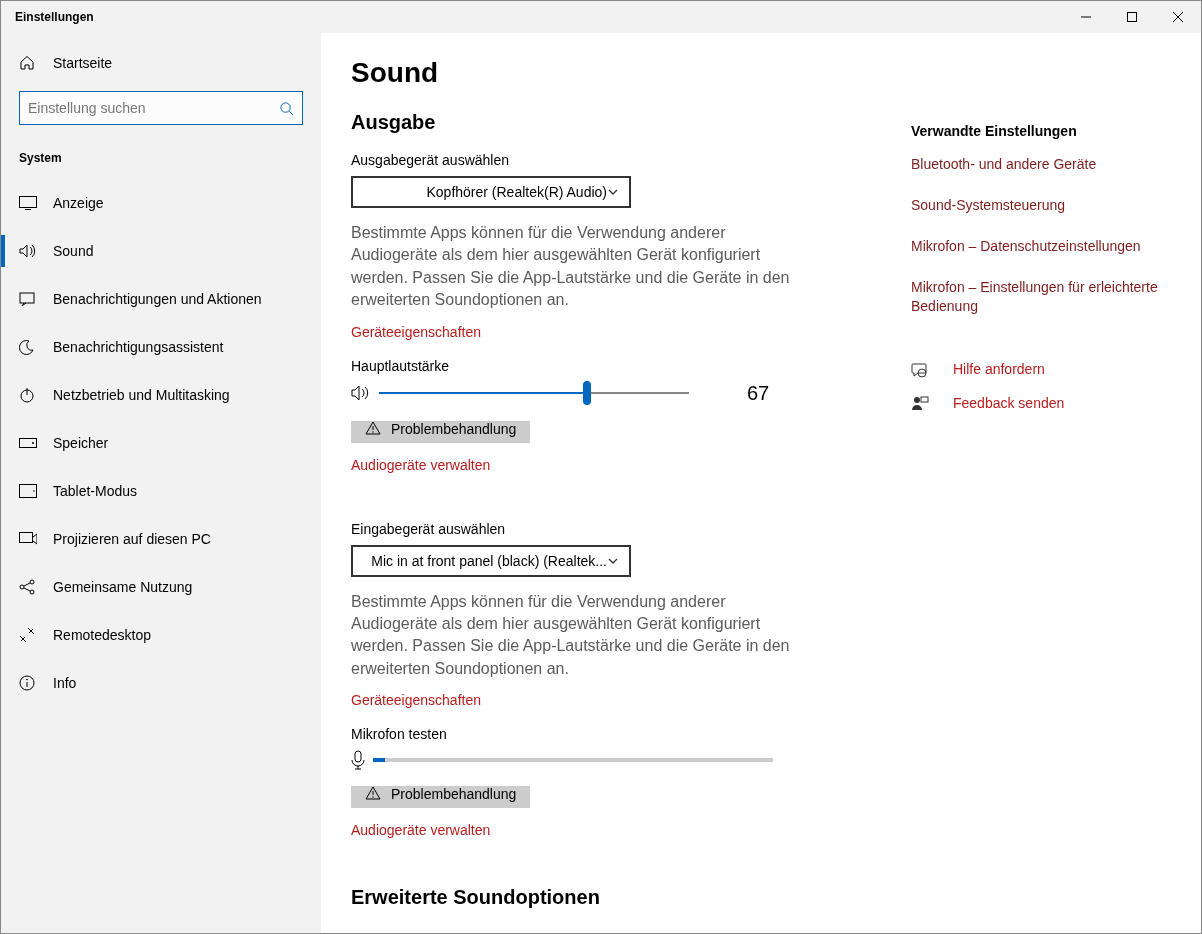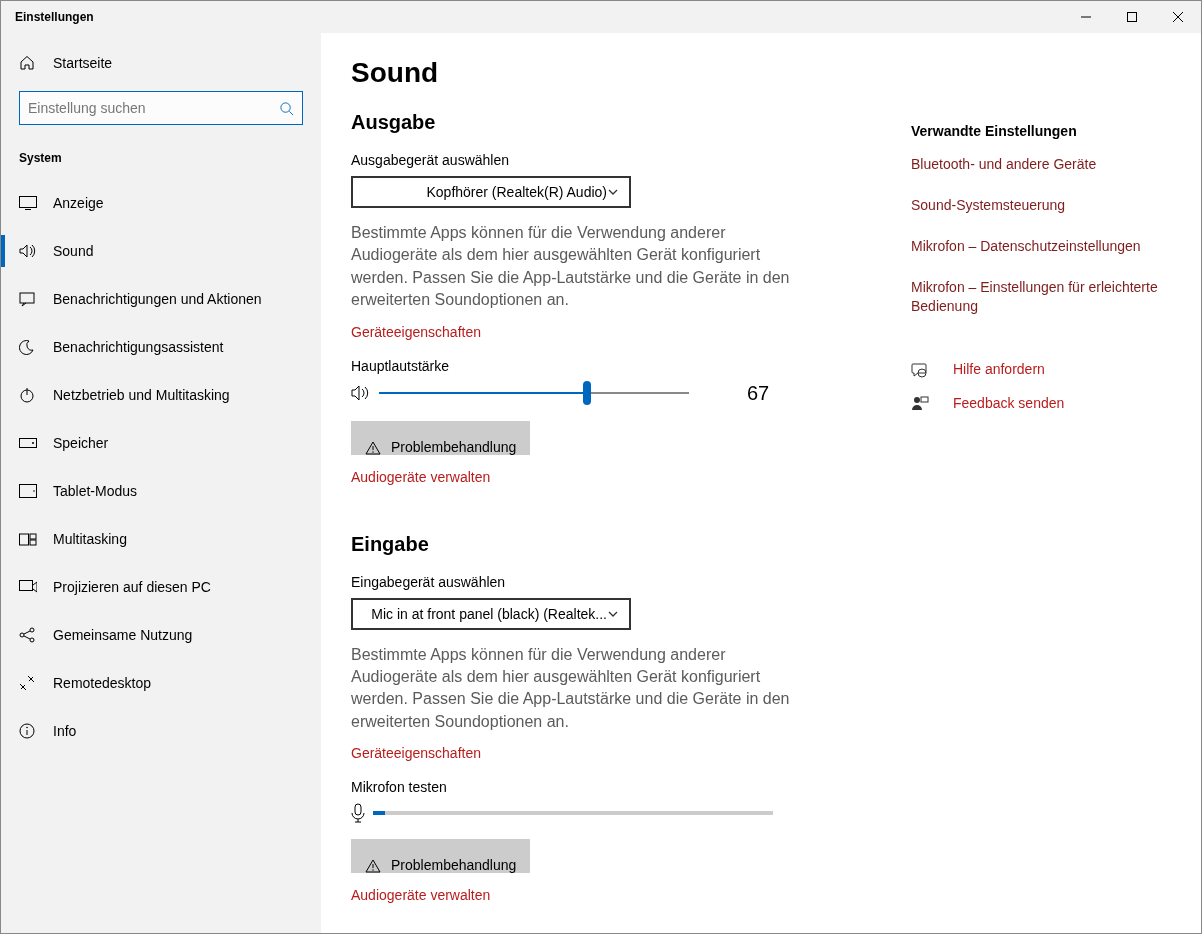--- a/index.html
+++ b/index.html
@@ -205,24 +205,24 @@
       transform: translateX(-50%);
       top: -11px;
     }
     .slider-value {
       font-size: 20px;
       margin-left: 50px;
     }
     .troubleshoot-btn {
       background: #ccc;
       border: none;
-      height: 34px;
+      height: 22px;
       padding: 0 14px;
       display: inline-flex;
-      align-items: flex-end;
+      align-items: flex-start;
       gap: 10px;
       font-size: 14px;
       font-family: inherit;
       margin-bottom: 14px;
     }
     .mic-test-row {
       display: flex;
       align-items: center;
       gap: 8px;
       margin-bottom: 16px;
@@ -383,30 +383,20 @@
     <div class="nav-item">
       <span class="icon-wrap">
         <svg width="18" height="14" viewBox="0 0 18 14">
             <rect x="0.5" y="0.5" width="17" height="13" fill="none" stroke="#000"></rect>
             <circle cx="15" cy="7" r="0.8" fill="#000"></circle>
           </svg>
       </span>
       <span class="label">Tablet-Modus</span>
     </div>
 
-    <div class="nav-item">
-      <span class="icon-wrap">
-        <svg width="18" height="14" viewBox="0 0 18 14">
-            <rect x="0.5" y="2" width="9" height="11" fill="none" stroke="#000"></rect>
-            <rect x="11" y="2" width="6" height="5" fill="none" stroke="#000"></rect>
-            <rect x="11" y="8" width="6" height="5" fill="none" stroke="#000"></rect>
-          </svg>
-      </span>
-      <span class="label">Multitasking</span>
-    </div>
 
     <div class="nav-item">
       <span class="icon-wrap">
         <svg width="18" height="14" viewBox="0 0 18 14">
             <rect x="0.5" y="0.5" width="13" height="10" fill="none" stroke="#000"></rect>
             <path d="M14 5 l4-3 v10 l-4-3" fill="none" stroke="#000"></path>
           </svg>
       </span>
       <span class="label">Projizieren auf diesen PC</span>
     </div>
@@ -486,21 +476,20 @@
             <line x1="8" y1="5" x2="8" y2="9" stroke="#000"></line>
             <circle cx="8" cy="11" r="0.7" fill="#000"></circle>
           </svg>
         <span>Problembehandlung</span>
       </button>
       <div></div>
       <a class="link">Audiogeräte verwalten</a>
 
       <div class="section-spacer"></div>
 
-      <h2 class="section-title">Eingabe</h2>
 
       <div class="field-label">Eingabegerät auswählen</div>
       <div class="dropdown">
         <span class="dropdown-text">Mic in at front panel (black) (Realtek...</span>
         <svg class="chevron" viewBox="0 0 12 12">
             <path d="M2 4 l4 4 l4-4" fill="none" stroke="#333" stroke-width="1.3"></path>
           </svg>
       </div>
 
       <p class="desc-text">Bestimmte Apps können für die Verwendung anderer Audiogeräte als dem hier ausgewählten Gerät konfiguriert werden. Passen Sie die App-Lautstärke und die Geräte in den erweiterten Soundoptionen an.</p>

